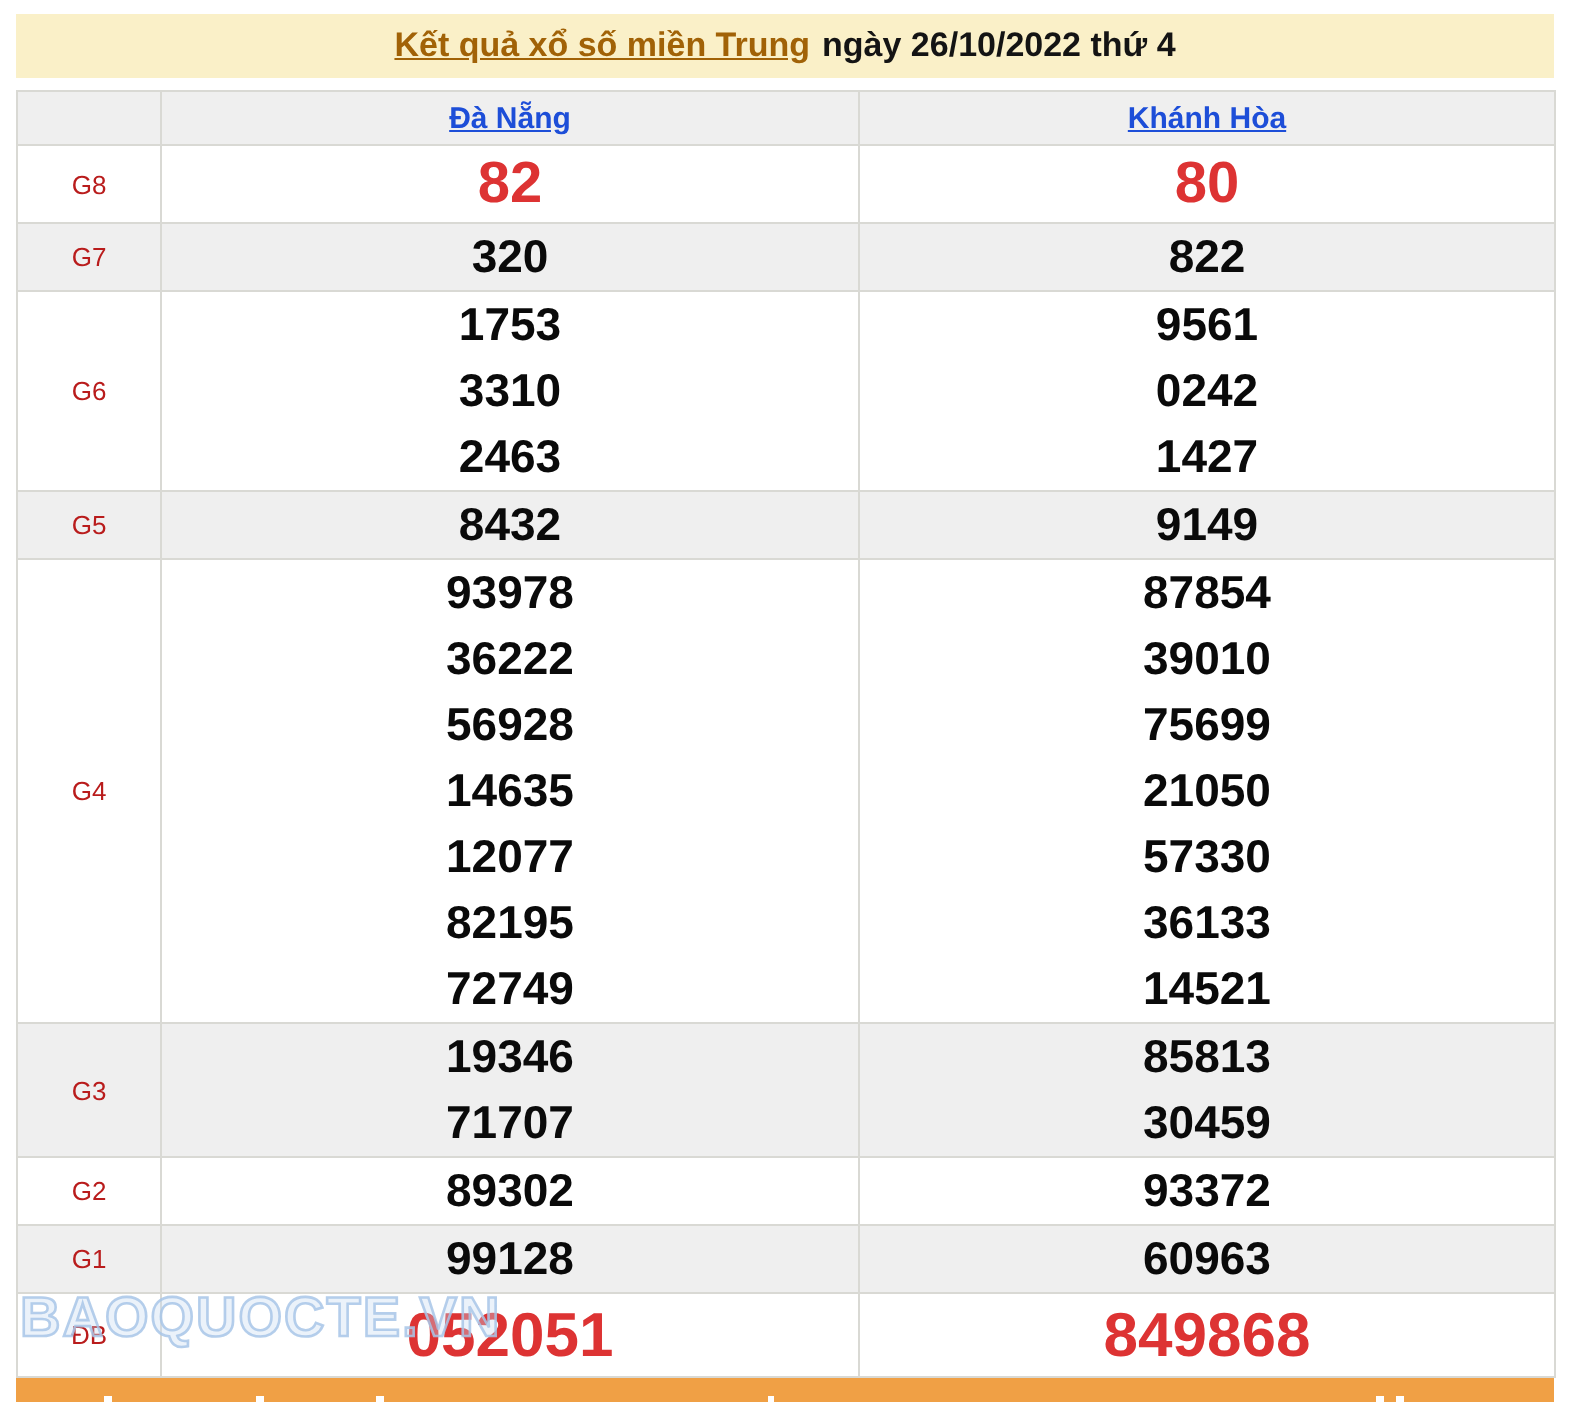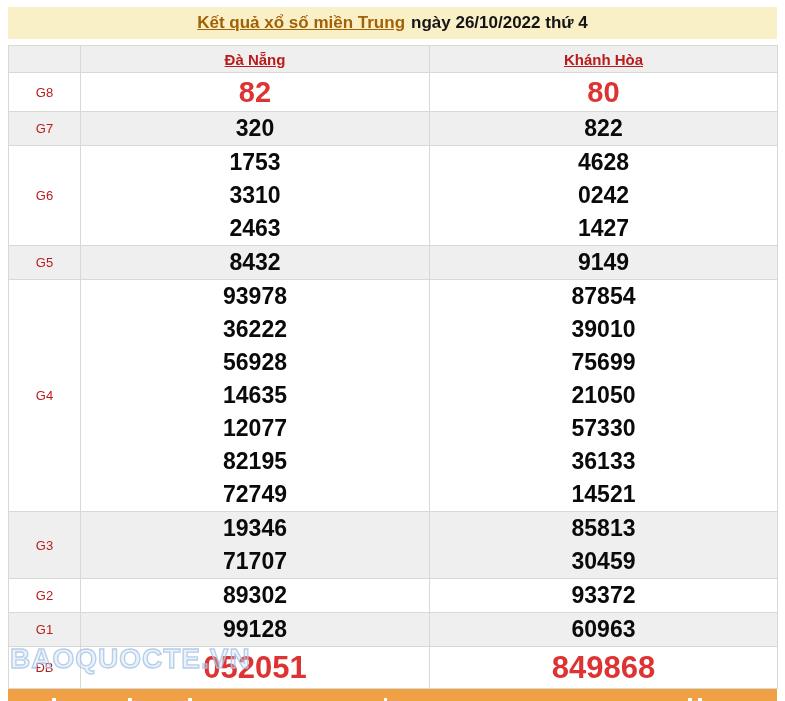--- a/index.html
+++ b/index.html
@@ -24,21 +24,21 @@
   table.results {
     position:absolute; left:8px; top:45px; width:769px;
     border-collapse:collapse; table-layout:fixed;
     background:#ffffff;
   }
   .results th, .results td {
     border:1px solid #d9d9d4; text-align:center; vertical-align:middle;
     padding:0; overflow:hidden;
   }
   .results thead th { background:#efefef; height:26px; font-size:15px; font-weight:bold; }
-  .results thead th a { color:#b91c1c; text-decoration:underline; cursor:pointer; }
+  .results thead th a { color:#1d4ed8; text-decoration:underline; cursor:pointer; }
   .results tbody tr:nth-child(even) td { background:#efefef; }
   td.label { font-size:13px; font-weight:normal; color:#b91c1c; }
   .num { font-weight:bold; font-size:23px; line-height:33px; color:#0a0a0a; }
   tr.big-first .num { color:#dd3333; font-size:29px; line-height:38px; }
   tr.big-last  .num { color:#dd3333; font-size:31px; line-height:41px; }
 
   
   .watermark {
     position:absolute; left:10px; bottom:26px; z-index:5;
     font-size:28px; font-weight:bold; letter-spacing:1px;
@@ -103,21 +103,21 @@
           </td>
         </tr>
         <tr>
           <td class="label">G6</td>
           <td>
             <div class="num">1753</div>
             <div class="num">3310</div>
             <div class="num">2463</div>
           </td>
           <td>
-            <div class="num">4628</div>
+            <div class="num">9561</div>
             <div class="num">0242</div>
             <div class="num">1427</div>
           </td>
         </tr>
         <tr>
           <td class="label">G5</td>
           <td>
             <div class="num">8432</div>
           </td>
           <td>

